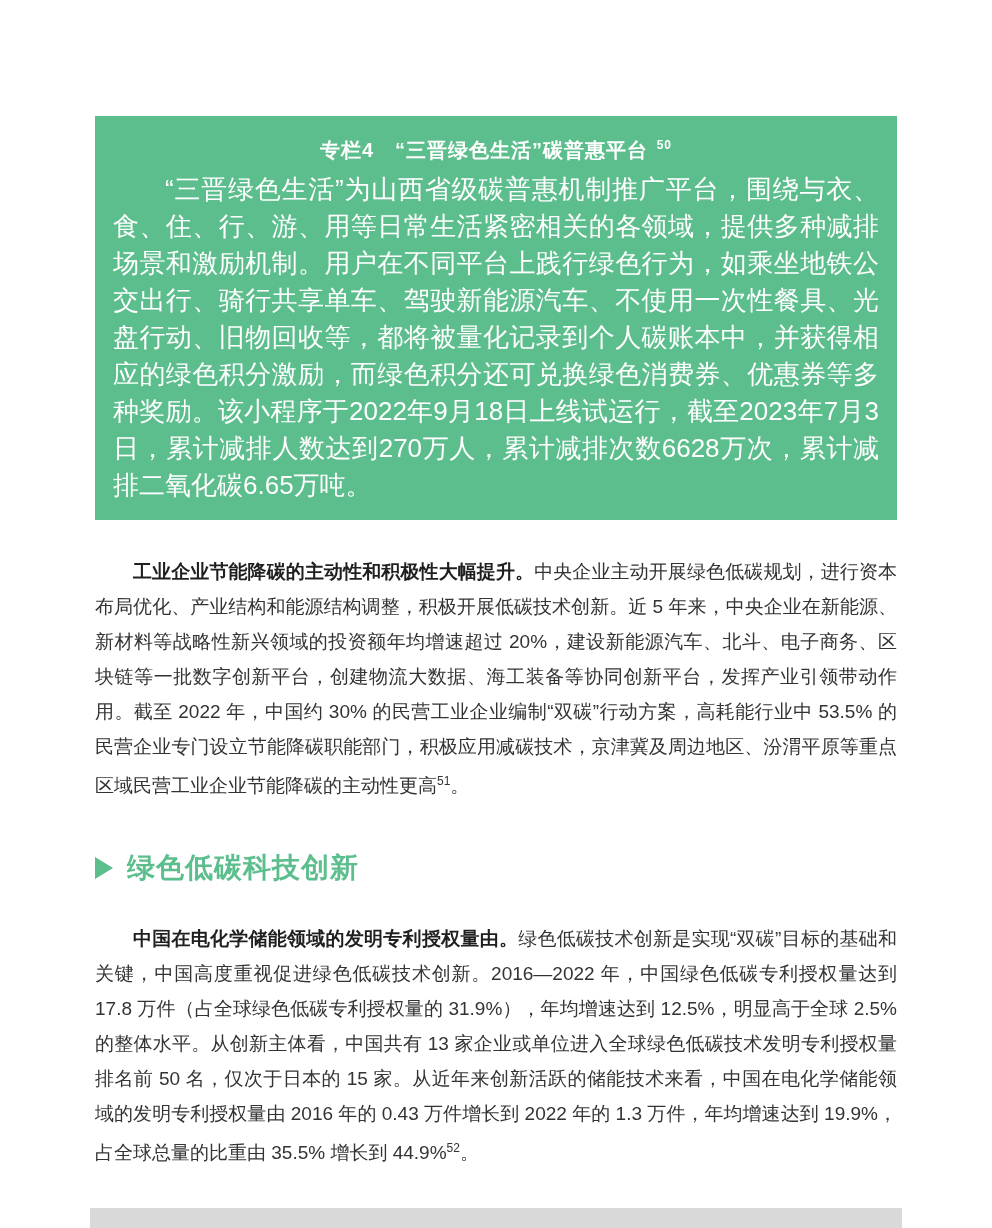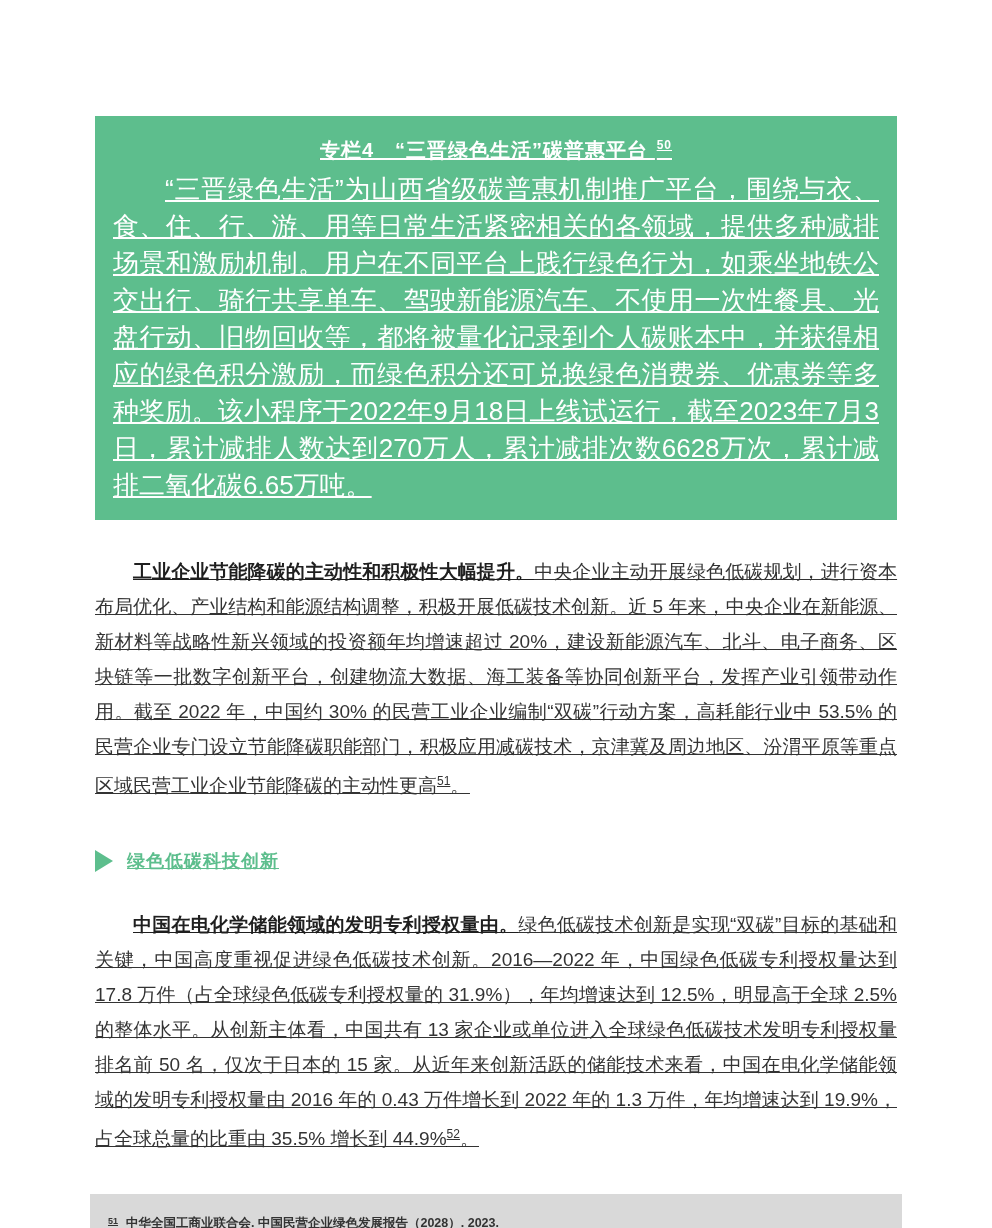--- a/index.html
+++ b/index.html
@@ -1,15 +1,15 @@
 <!DOCTYPE html>
 <html><head>
 <meta charset="utf-8">
 <style>
-  * { margin: 0; padding: 0; box-sizing: border-box; text-decoration: underline; }
+  * { margin: 0; padding: 0; box-sizing: border-box; }
   html, body { background: #ffffff; }
   body { font-family: "Liberation Sans", "DejaVu Sans", sans-serif; }
   .page {
     position: relative;
     width: 992px;
     height: 1228px;
     margin: 0 auto;
     background: #ffffff;
     overflow: hidden;
     padding: 116px 95px 0 95px;
@@ -46,21 +46,21 @@
   }
   .para b { color: #1f1f1f; font-weight: 700; }
   .para sup { font-size: 12px; color: #333333; }
   
   .section {
     margin-top: 46px;
     display: flex;
     align-items: center;
     gap: 14px;
     color: #5dbe8d;
-    font-size: 18px;
+    font-size: 28px;
     font-weight: 700;
     letter-spacing: 1px;
   }
   .tri {
     width: 0; height: 0;
     border-left: 18px solid #5dbe8d;
     border-top: 11px solid transparent;
     border-bottom: 11px solid transparent;
     display: inline-block;
   }

